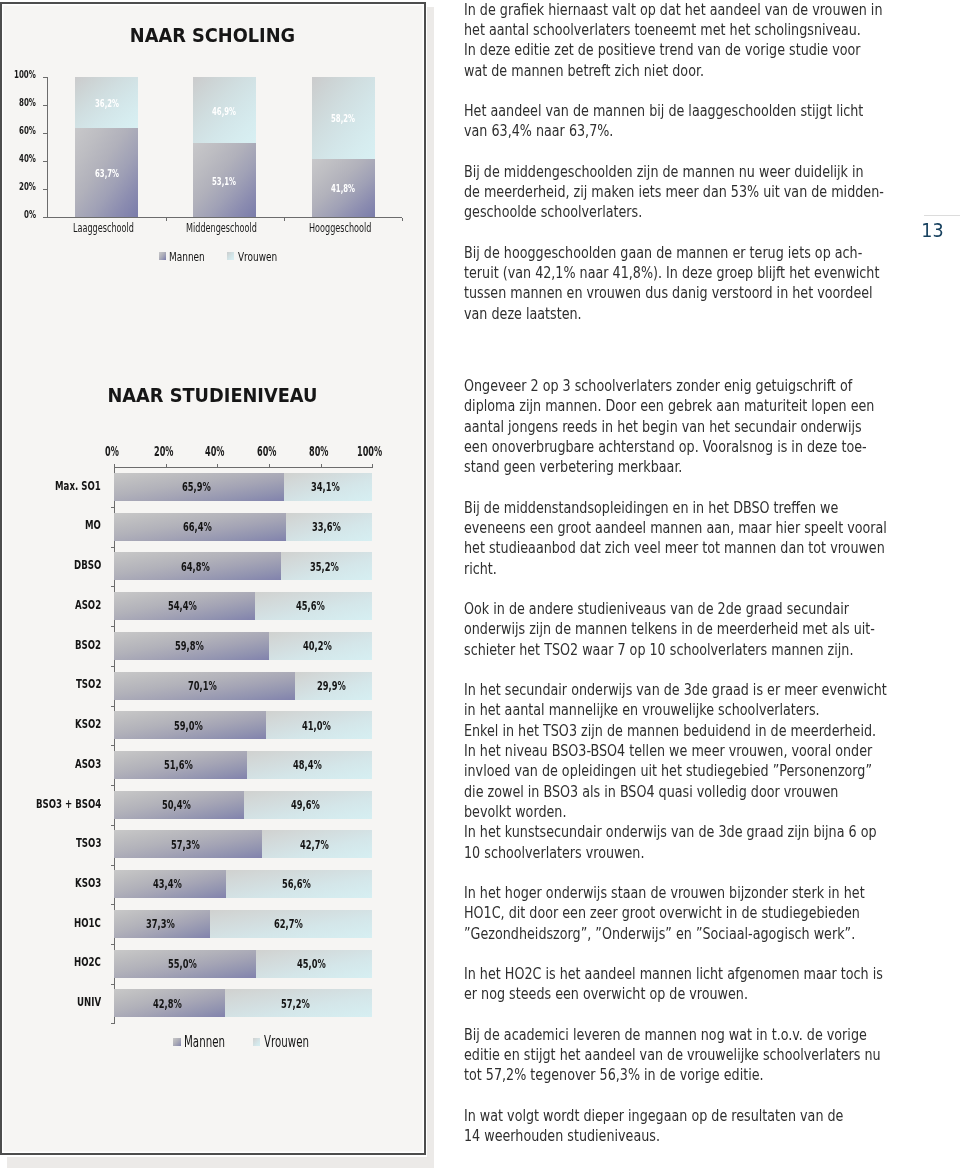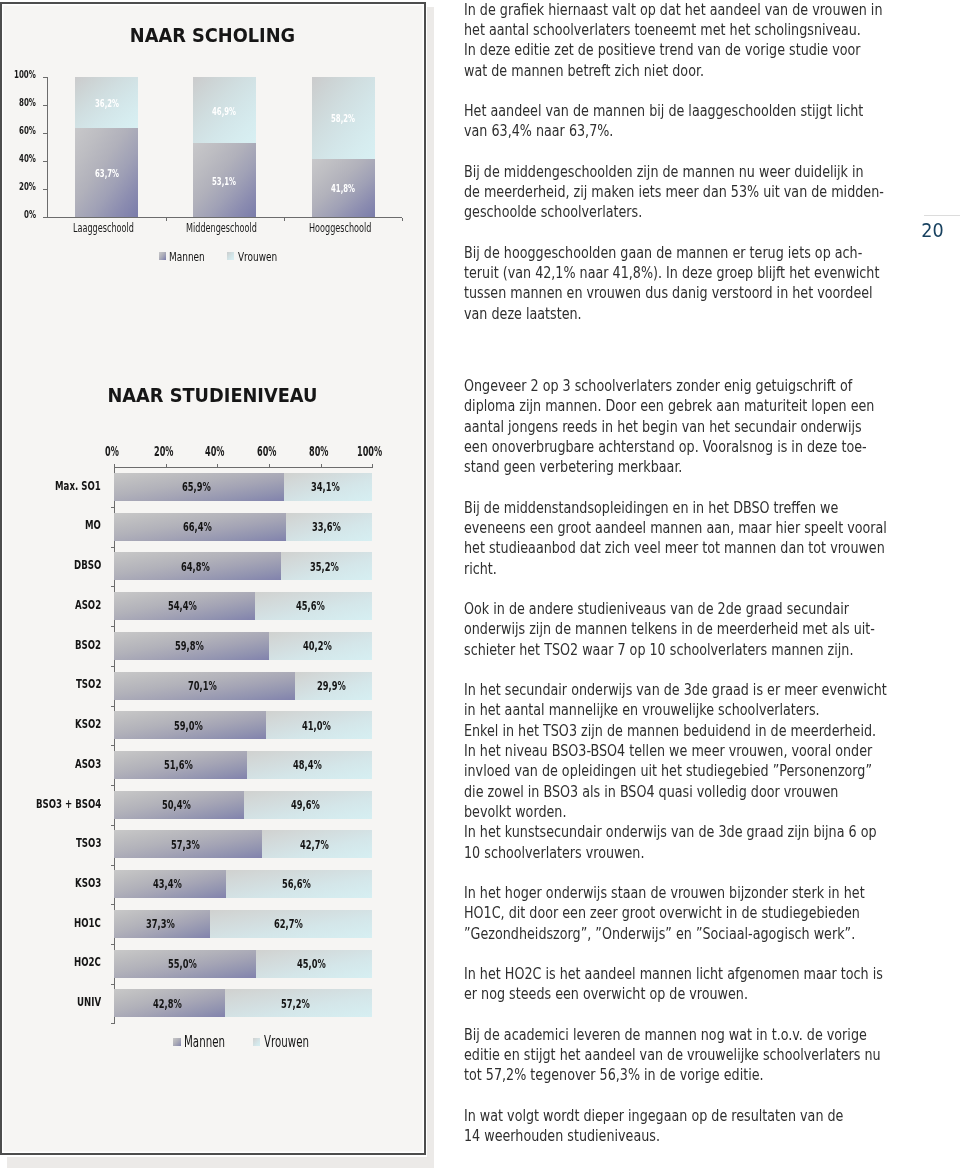--- a/index.html
+++ b/index.html
@@ -280,14 +280,14 @@
       <div class="tline" style="top:966.98px;">In het HO2C is het aandeel mannen licht afgenomen maar toch is</div>
       <div class="tline" style="top:987.30px;">er nog steeds een overwicht op de vrouwen.</div>
       <div class="tline" style="top:1027.66px;">Bij de academici leveren de mannen nog wat in t.o.v. de vorige</div>
       <div class="tline" style="top:1047.98px;">editie en stijgt het aandeel van de vrouwelijke schoolverlaters nu</div>
       <div class="tline" style="top:1068.30px;">tot 57,2% tegenover 56,3% in de vorige editie.</div>
       <div class="tline" style="top:1108.66px;">In wat volgt wordt dieper ingegaan op de resultaten van de</div>
       <div class="tline" style="top:1128.98px;">14 weerhouden studieniveaus.</div>
     </div>
 
   <div class="pgrule" style="left:923.7px;top:214.5px;width:36.3px;"></div>
-  <div class="pgnum" style="left:921.3px;top:219.3px;">20</div>
+  <div class="pgnum" style="left:921.3px;top:219.3px;">13</div>
 </div>
 
 </body></html>

